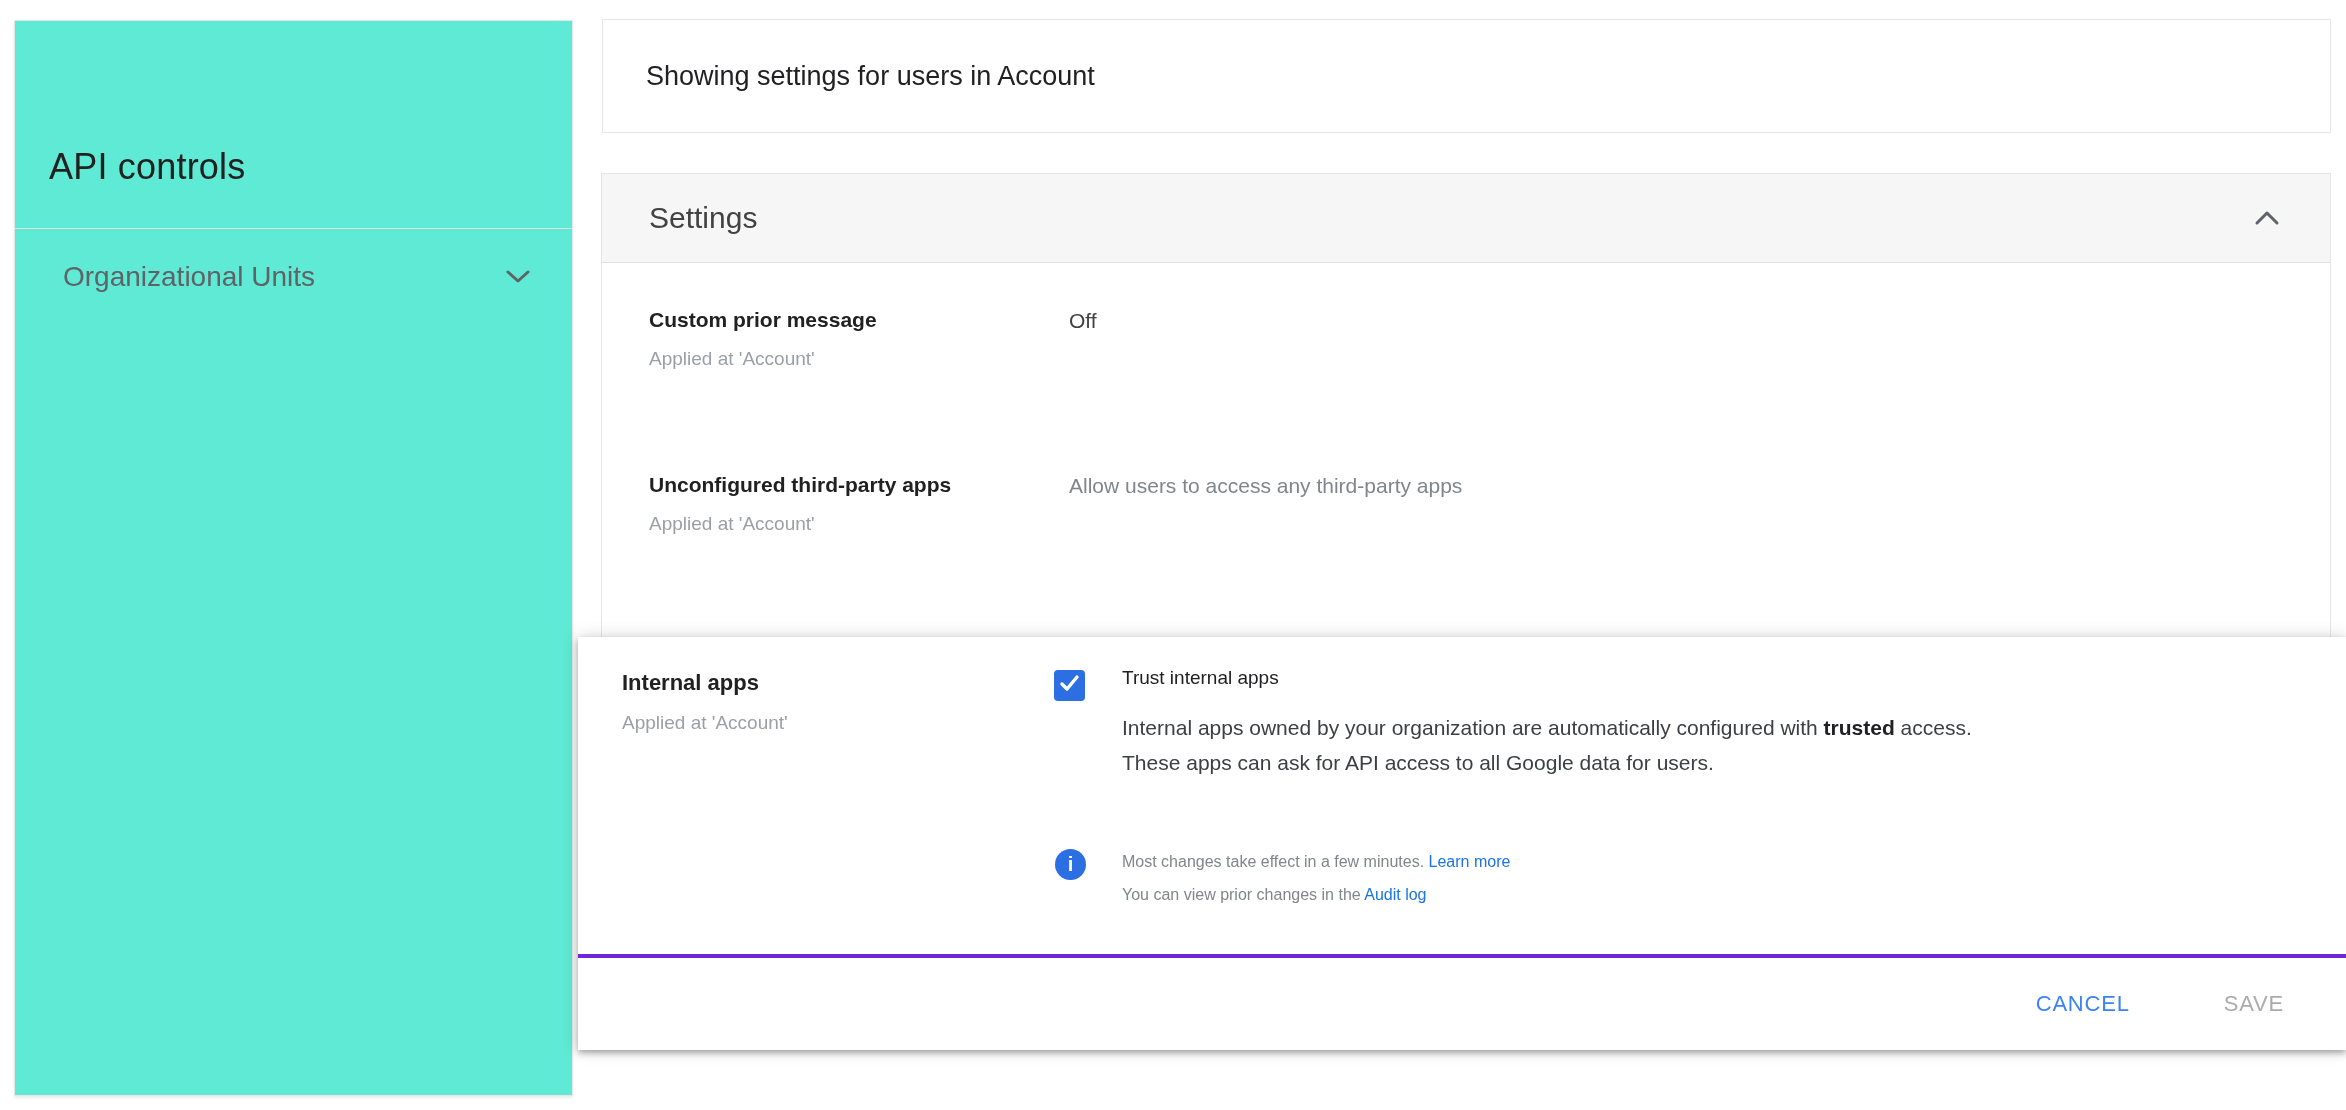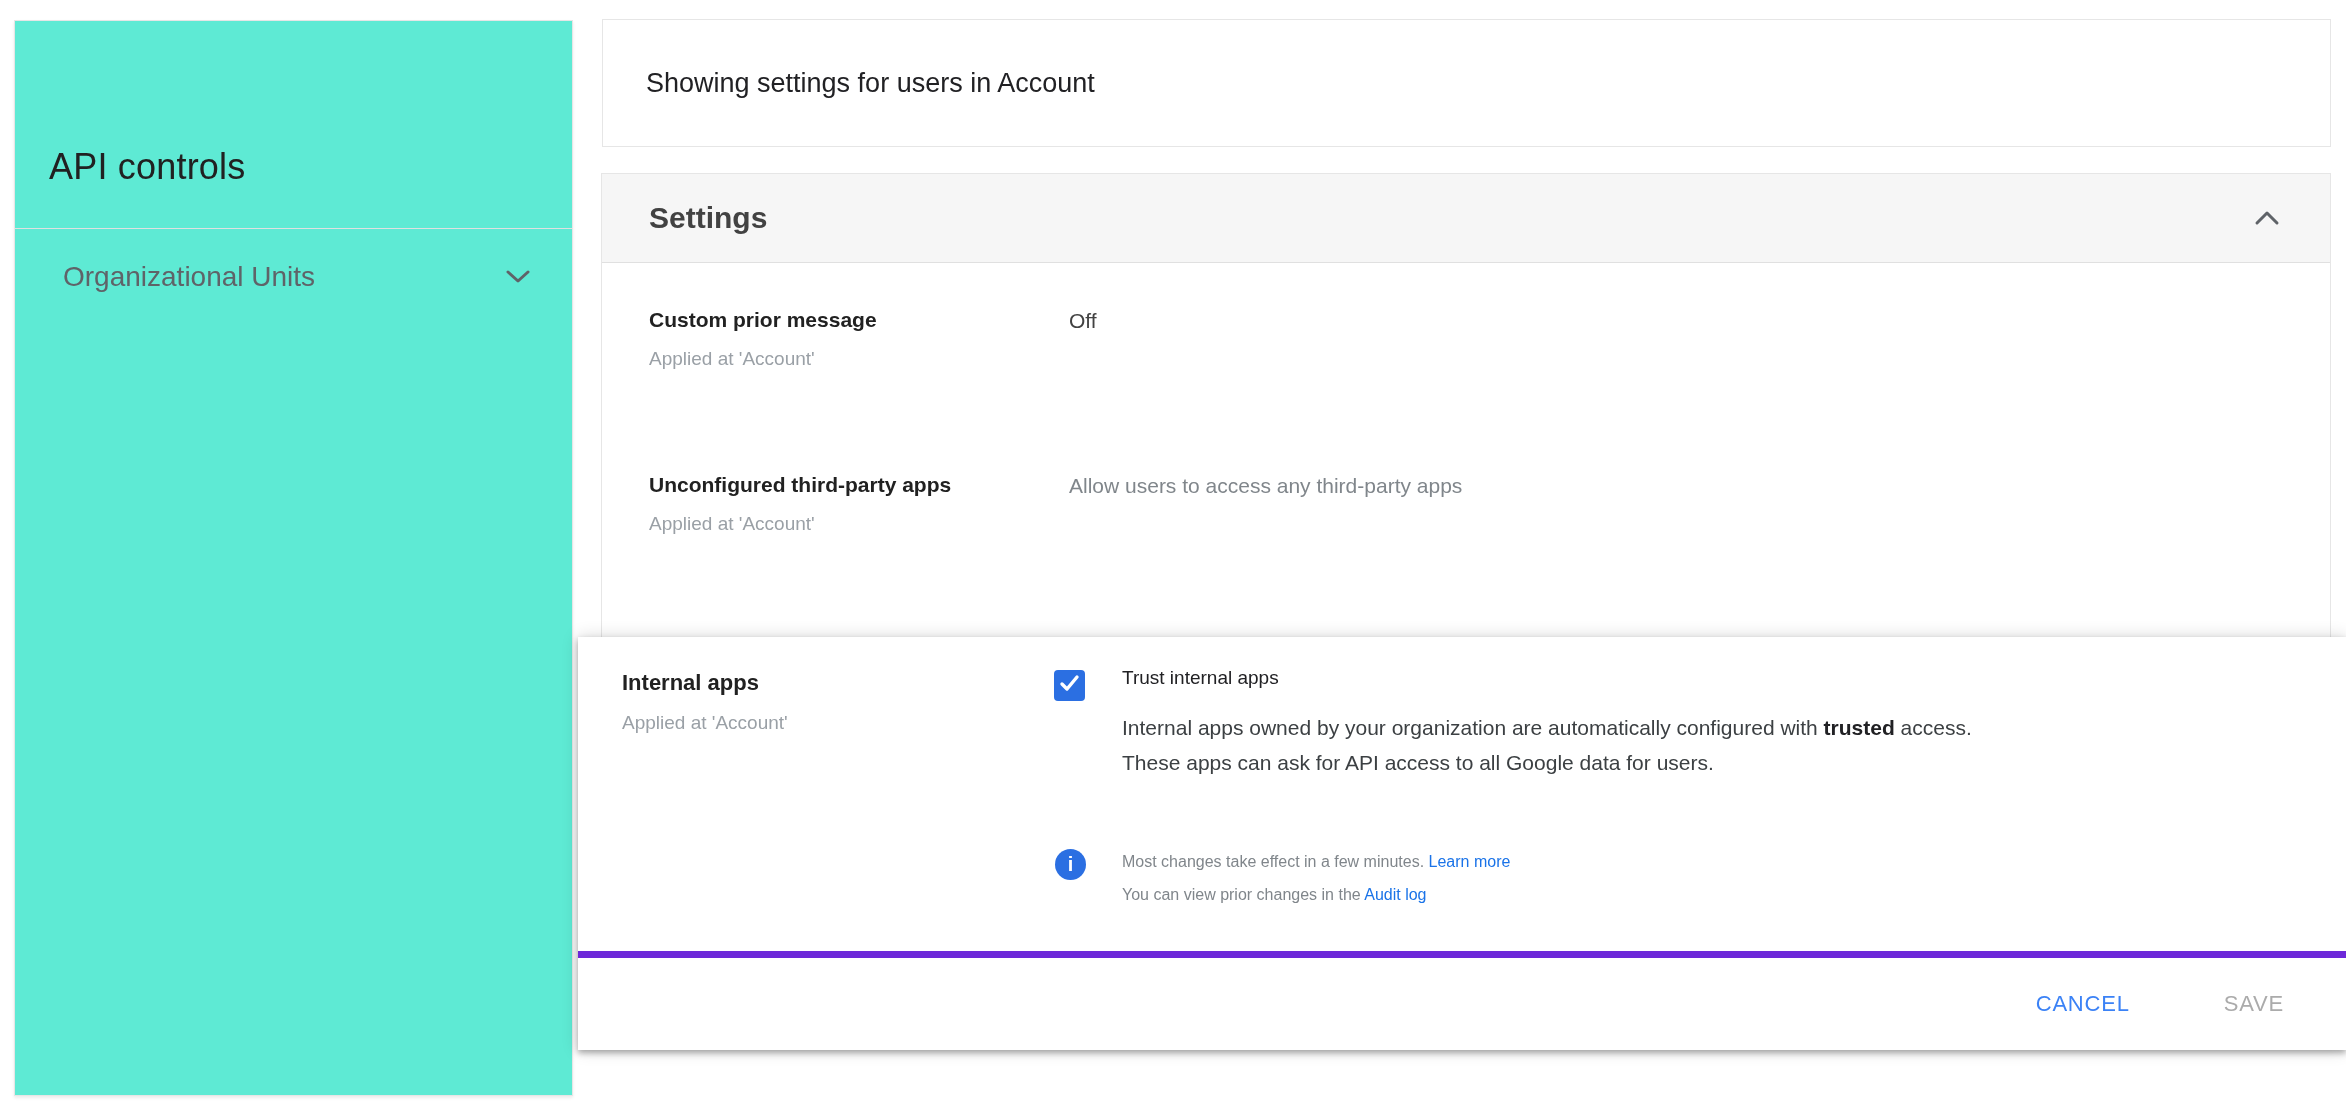--- a/index.html
+++ b/index.html
@@ -19,54 +19,54 @@
   }
   .sidebar-title { font-size: 36px; font-weight: 400; color: #212121; letter-spacing: 0.2px; }
   .orgunits-row {
     display: flex; align-items: center; justify-content: space-between;
     height: 96px; padding: 0 40px 0 48px; cursor: pointer;
   }
   .orgunits-label { font-size: 28px; color: #5f6368; }
 
   
   .scope-bar {
-    position: absolute; left: 602px; top: 19px; width: 1729px; height: 128px;
+    position: absolute; left: 602px; top: 19px; width: 1729px; height: 114px;
     background: #fff; border: 1px solid #e6e6e6;
     display: flex; align-items: center; padding-left: 43px;
   }
   .scope-text { font-size: 27px; color: #212124; }
 
   
   .settings-panel {
     position: absolute; left: 601px; top: 173px; width: 1730px; height: 620px;
     background: #fff; border: 1px solid #e6e6e6; z-index: 1;
   }
   .settings-header {
     height: 89px; background: #f6f6f6; border-bottom: 1px solid #e0e0e0;
     display: flex; align-items: center; justify-content: space-between;
     padding: 0 48px 0 47px; cursor: pointer;
   }
-  .settings-header-title { font-size: 30px; font-weight: 700; color: #424242; }
+  .settings-header-title { font-size: 30px; font-weight: 400; color: #424242; }
   .settings-body { padding: 45px 0 0 47px; }
   .setting-row { display: flex; align-items: flex-start; margin-bottom: 103px; cursor: pointer; }
   .setting-row-labelcol { width: 420px; flex: 0 0 420px; }
   .setting-row-label { font-size: 21px; font-weight: 700; color: #212121; }
   .setting-row-applied { font-size: 19px; color: #9aa0a6; margin-top: 16px; }
   .setting-row-value { font-size: 21px; padding-top: 1px; }
   .value-dark { color: #424242; }
   .value-gray { color: #80868b; }
 
   
   .internal-dialog {
     position: absolute; left: 578px; top: 637px; width: 1768px; height: 413px;
     background: #fff; z-index: 10;
     box-shadow: 0 0 16px rgba(0,0,0,0.16), 0 3px 6px rgba(0,0,0,0.30);
     display: flex; flex-direction: column;
   }
-  .dialog-content { position: relative; height: 321px; border-bottom: 7px solid #6d28d9; }
+  .dialog-content { position: relative; height: 321px; border-bottom: 4px solid #6d28d9; }
   .dialog-labelcol { position: absolute; left: 44px; top: 33px; }
   .dialog-label { font-size: 22px; font-weight: 700; color: #212121; }
   .dialog-applied { font-size: 19px; color: #9aa0a6; margin-top: 16px; }
 
   .checkbox {
     position: absolute; left: 476px; top: 33px; width: 31px; height: 31px;
     background: #2b6fe2; border-radius: 4px; cursor: pointer;
     display: flex; align-items: center; justify-content: center;
   }
   .trust-col { position: absolute; left: 544px; top: 30px; }

